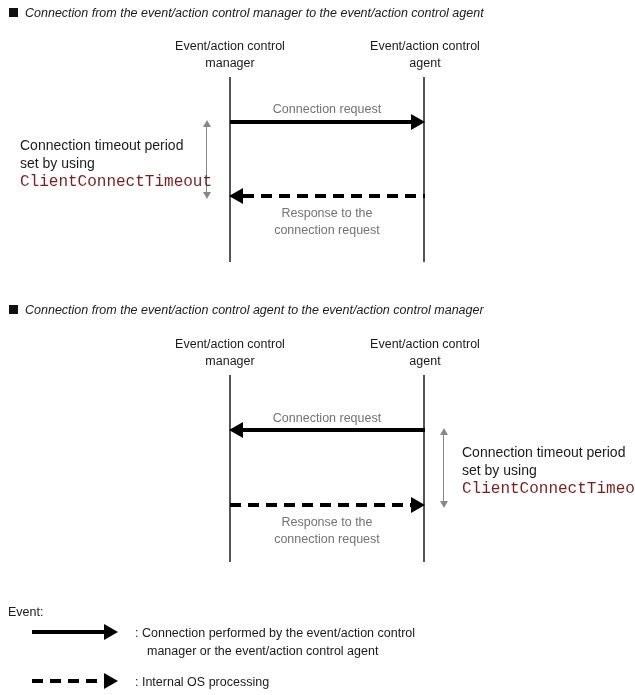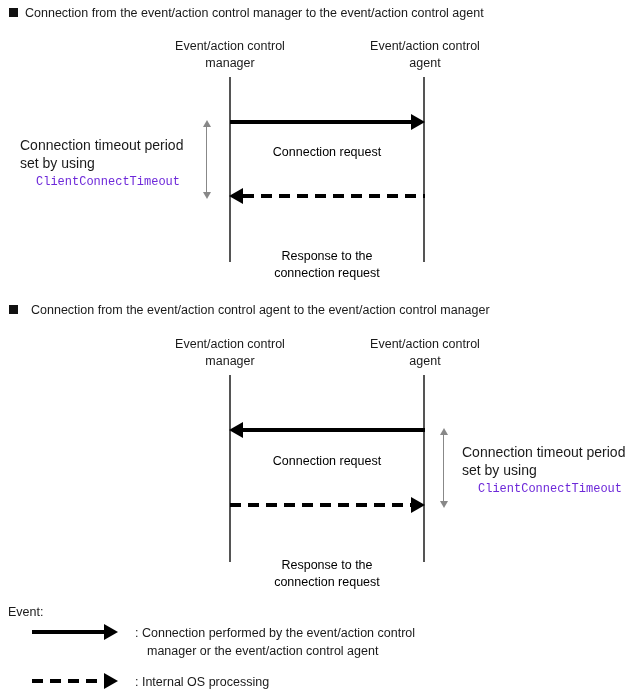--- a/index.html
+++ b/index.html
@@ -8,21 +8,21 @@
     background: #ffffff;
   }
   body {
     width: 635px;
     height: 695px;
     position: relative;
     overflow: hidden;
     font-family: "Liberation Sans", sans-serif;
     color: #000000;
   }
-  .abs { position: absolute; }
+  .abs { position: absolute; font-style: italic; }
 
   
   .section-heading {
     font-size: 12.5px;
     line-height: 16px;
     white-space: nowrap;
     color: #1a1a1a;
   }
   .bullet-square {
     position: absolute;
@@ -73,22 +73,21 @@
     border-top: 8px solid transparent;
     border-bottom: 8px solid transparent;
     border-right: 14px solid #000000;
   }
   .msg-label {
     position: absolute;
     font-size: 12.5px;
     line-height: 17px;
     text-align: center;
     white-space: nowrap;
-    color: #000000;
-    margin-top: 43px;
+    color: #737373;
   }
 
   
   .span-stem {
     position: absolute;
     width: 1px;
     background: #888888;
   }
   .span-cap {
     position: absolute;
@@ -107,24 +106,23 @@
   }
   .timeout-note {
     position: absolute;
     font-size: 14px;
     line-height: 18px;
     white-space: nowrap;
     color: #1a1a1a;
   }
   .mono {
     font-family: "Liberation Mono", "DejaVu Sans Mono", monospace;
-    font-size: 12px;
+    font-size: 16px;
     letter-spacing: 0px;
-    color: #6d28d9;
-    margin-left: 16px;
+    color: #7f1d1d;
   }
 
   
   .legend-title {
     position: absolute;
     font-size: 12.5px;
     line-height: 16px;
     color: #1a1a1a;
   }
   .legend-text {
@@ -166,21 +164,21 @@
   <div class="span-cap down" style="left:203px; top:192px;"></div>
 
   <div class="timeout-note" style="left:20px; top:136px;">Connection timeout period</div>
   <div class="timeout-note" style="left:20px; top:154px;">set by using</div>
   <div class="timeout-note mono" style="left:20px; top:173px;">ClientConnectTimeout</div>
 </div>
 
 <div>
 
   <div class="bullet-square abs" style="left:9px; top:305px;"></div>
-  <div class="section-heading abs" style="left:31px; top:302px;">Connection from the event/action control agent to the event/action control manager</div>
+  <div class="section-heading abs" style="left:25px; top:302px;">Connection from the event/action control agent to the event/action control manager</div>
 
   <div class="actor-label" style="left:155px; top:336px; width:150px;">Event/action control</div>
   <div class="actor-label" style="left:155px; top:353px; width:150px;">manager</div>
 
   <div class="actor-label" style="left:350px; top:336px; width:150px;">Event/action control</div>
   <div class="actor-label" style="left:350px; top:353px; width:150px;">agent</div>
 
   <div class="lifeline" style="left:229px; top:375px; height:187px;"></div>
   <div class="lifeline" style="left:423px; top:375px; height:187px;"></div>
 

